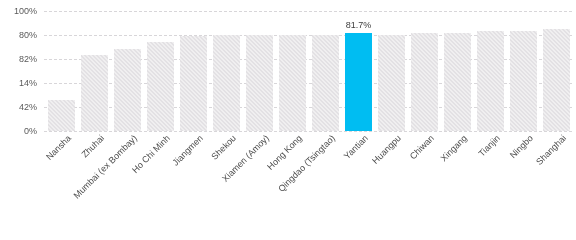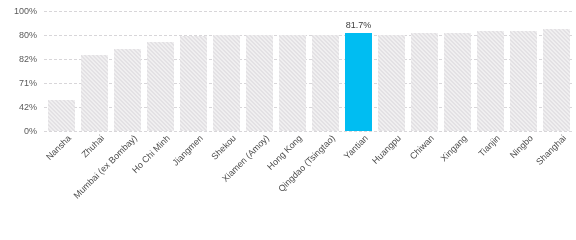--- a/index.html
+++ b/index.html
@@ -109,21 +109,21 @@
 </style>
 </head>
 <body>
 
 <div id="chart-root">
 
   <div id="y-axis-labels">
       <div class="y-tick" style="top: 7px;">100%</div>
       <div class="y-tick" style="top: 31px; padding-left: 32px;">80%</div>
       <div class="y-tick" style="top: 55px;">82%</div>
-      <div class="y-tick" style="top: 79px;">71%</div>
+      <div class="y-tick" style="top: 79px;">14%</div>
       <div class="y-tick" style="top: 103px;">42%</div>
       <div class="y-tick" style="top: 127px;">0%</div>
     </div>
 
   <div id="plot-area">
     <div id="gridlines">
         <div class="gridline" style="top: 0px;"></div>
         <div class="gridline" style="top: 24px;"></div>
         <div class="gridline" style="top: 48px;"></div>
         <div class="gridline" style="top: 72px;"></div>

